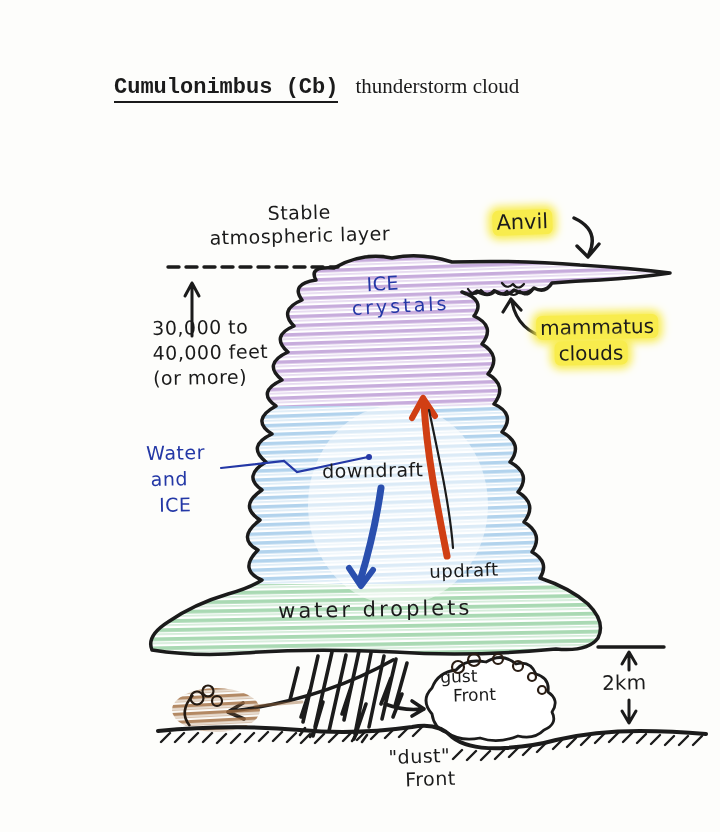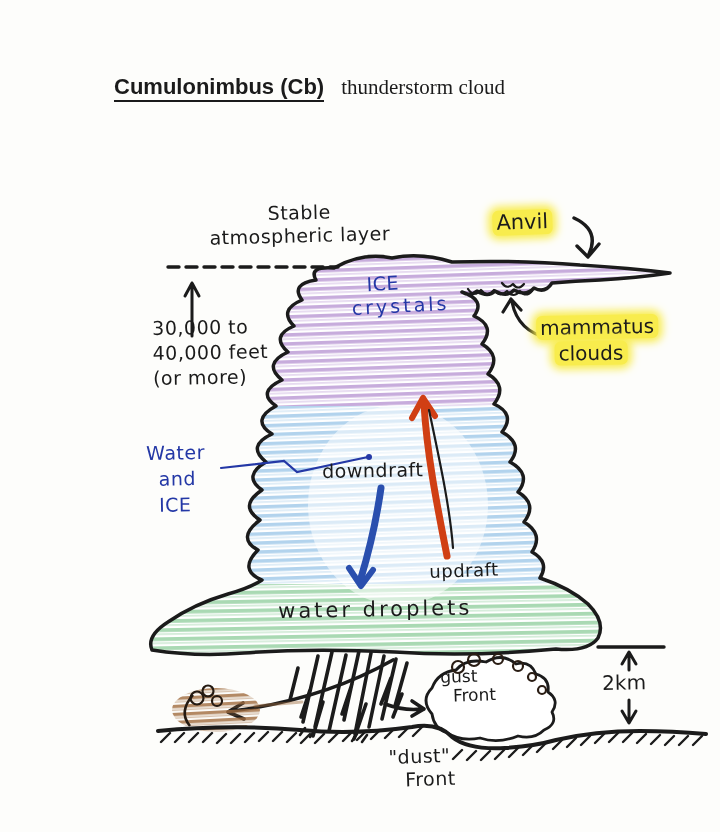--- a/index.html
+++ b/index.html
@@ -14,21 +14,21 @@
     font-family:"DejaVu Sans",sans-serif;
   }
   .stage{position:absolute;inset:0;}
   svg.art{position:absolute;left:0;top:0;}
   .ink{stroke:var(--ink-black);fill:none;stroke-linecap:round;stroke-linejoin:round;}
   .lbl{position:absolute;line-height:1.2;white-space:nowrap;transform-origin:left top;}
   .hand{font-size:19px;letter-spacing:0.5px;}
   .blue{color:var(--ink-blue);}
   .hl{background:var(--highlight-yellow);box-shadow:0 0 8px 4px var(--highlight-yellow);
       border-radius:6px;padding:0 4px;display:inline-block;}
-  .title-main{font-family:Liberation Sans, sans-serif;font-weight:bold;font-size:22px;
+  .title-main{font-family:Liberation Mono, monospace;font-weight:bold;font-size:22px;
       border-bottom:2.5px solid var(--ink-black);padding-bottom:1px;}
   .title-suffix{font-family:"Liberation Serif",serif;font-size:21px;margin-left:17px;}
   .ctr{text-align:center;}
 </style>
 </head>
 <body>
 
 <div class="stage">
 
   <svg class="art" width="720" height="832" viewBox="0 0 720 832">
@@ -206,21 +206,21 @@
     <div style="letter-spacing:3px;">crystals</div>
   </div>
 
   <div class="lbl" style="left:536px;top:316px;font-size:20px;transform:rotate(-1deg);">
     <div><span class="hl">mammatus</span></div>
     <div style="margin-left:18px;margin-top:2px;"><span class="hl">clouds</span></div>
   </div>
 
   <div class="lbl hand blue" style="left:146px;top:440px;line-height:26px;transform:rotate(-1deg);">
     <div>Water</div>
-    <div style="margin-left:12px;">and</div>
+    <div style="margin-left:4px;">and</div>
     <div style="margin-left:12px;">ICE</div>
   </div>
 
   <div class="lbl hand" style="left:322px;top:460px;transform:rotate(-1deg);">downdraft</div>
 
   <div class="lbl hand" style="left:429px;top:561px;font-size:18px;transform:rotate(-2deg);">updraft</div>
 
   <div class="lbl" style="left:278px;top:599px;font-size:21px;letter-spacing:3px;transform:rotate(-1deg);">water droplets</div>
 
   <div class="lbl" style="left:440px;top:668px;font-size:17px;line-height:1.1;transform:rotate(-2deg);z-index:3;">

